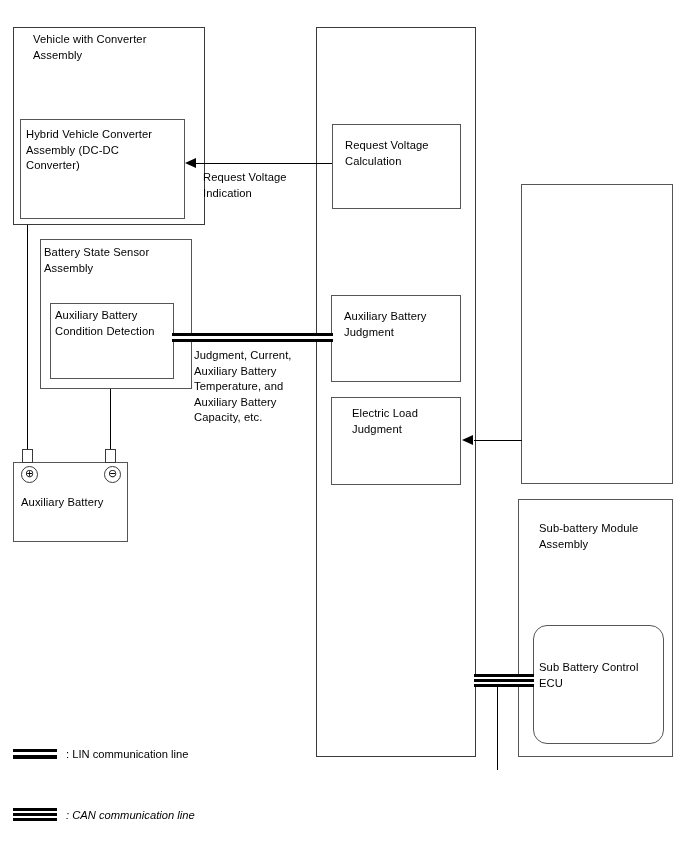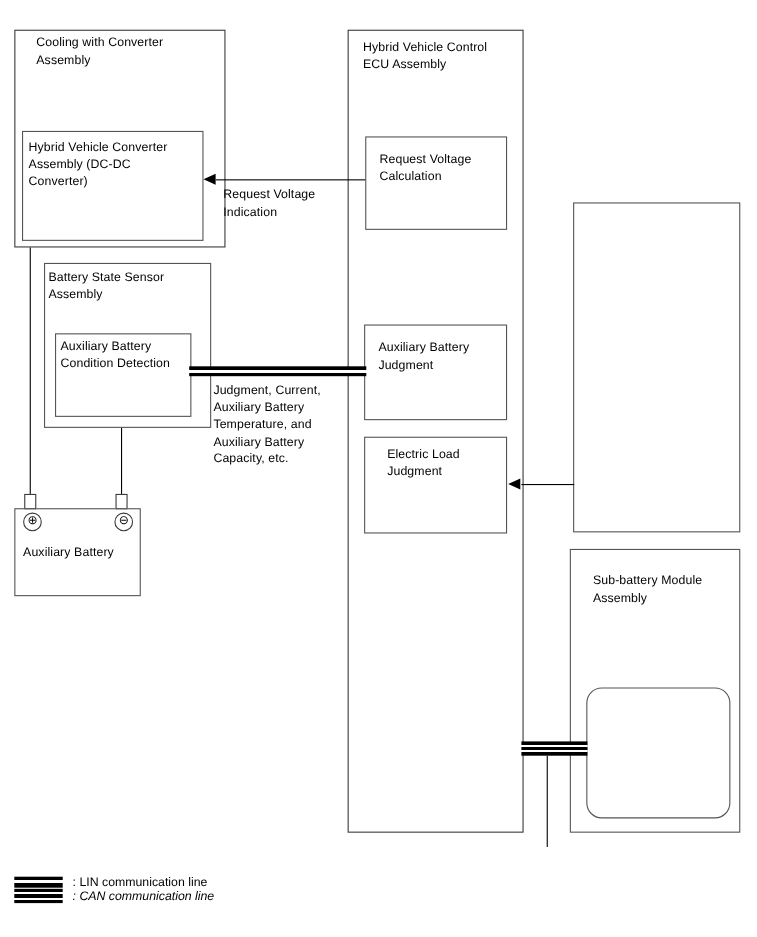--- a/index.html
+++ b/index.html
@@ -125,21 +125,21 @@
         #ffffff 8px, #ffffff 10px,
         #000000 10px, #000000 13px);
   }
 </style>
 </head>
 <body>
 
 <div id="canvas">
 
   <div class="box" style="left:13px; top:27px; width:192px; height:198px;"></div>
-  <div class="lbl" style="left:33px; top:32px; width:165px;">Cooling with Converter
+  <div class="lbl" style="left:33px; top:32px; width:165px;">Vehicle with Converter
 Assembly</div>
 
   <div class="box thin" style="left:20px; top:119px; width:165px; height:100px;"></div>
   <div class="lbl" style="left:26px; top:127px; width:158px;">Hybrid Vehicle Converter
 Assembly (DC-DC
 Converter)</div>
 
   <div class="box thin" style="left:40px; top:239px; width:152px; height:150px;"></div>
   <div class="lbl" style="left:44px; top:245px; width:145px;">Battery State Sensor
 Assembly</div>
@@ -154,22 +154,20 @@
   <div class="lbl" style="left:21px; top:495px; width:110px;">Auxiliary Battery</div>
 
   <div class="term" style="left:22px; top:449px; width:11px; height:14px;"></div>
   <div class="term" style="left:105px; top:449px; width:11px; height:14px;"></div>
 
   <div class="vline" style="left:27px; top:225px; height:224px;"></div>
 
   <div class="vline" style="left:110px; top:389px; height:60px;"></div>
 
   <div class="box" style="left:316px; top:27px; width:160px; height:730px;"></div>
-  <div class="lbl" style="left:330px; top:36px; width:148px;">Hybrid Vehicle Control
-ECU Assembly</div>
 
   <div class="box thin" style="left:332px; top:124px; width:129px; height:85px;"></div>
   <div class="lbl" style="left:345px; top:138px; width:120px;">Request Voltage
 Calculation</div>
 
   <div class="box thin" style="left:331px; top:295px; width:130px; height:87px;"></div>
   <div class="lbl" style="left:344px; top:309px; width:122px;">Auxiliary Battery
 Judgment</div>
 
   <div class="box thin" style="left:331px; top:397px; width:130px; height:88px;"></div>
@@ -192,26 +190,28 @@
 
   <div class="hline" style="left:474px; top:440px; width:48px;"></div>
   <div class="arrow-left" style="left:462px; top:435px;"></div>
 
   <div class="box thin" style="left:518px; top:499px; width:155px; height:258px;"></div>
   <div class="lbl" style="left:539px; top:521px; width:145px;">Sub-battery Module
 Assembly</div>
 
   <div class="box thin rounded" style="left:533px; top:625px; width:131px; height:119px;"></div>
   <div class="lbl" style="left:539px; top:660px; width:126px;"></div>
+  <div class="lbl" style="left:539px; top:660px; width:126px;">Sub Battery Control
+ECU</div>
 
   <div class="can" style="left:474px; top:674px; width:60px;"></div>
 
   <div class="vline" style="left:497px; top:687px; height:83px;"></div>
 
-  <div class="legend-row" style="left:13px; top:796px;">
+  <div class="legend-row" style="left:13px; top:748px;">
     <div class="legend-swatch-lin"></div>
     <div class="legend-text">: LIN communication line</div>
   </div>
 
   <div class="legend-row" style="left:13px; top:808px;font-style:italic;">
     <div class="legend-swatch-can"></div>
     <div class="legend-text">: CAN communication line</div>
   </div>
 
 </div>

